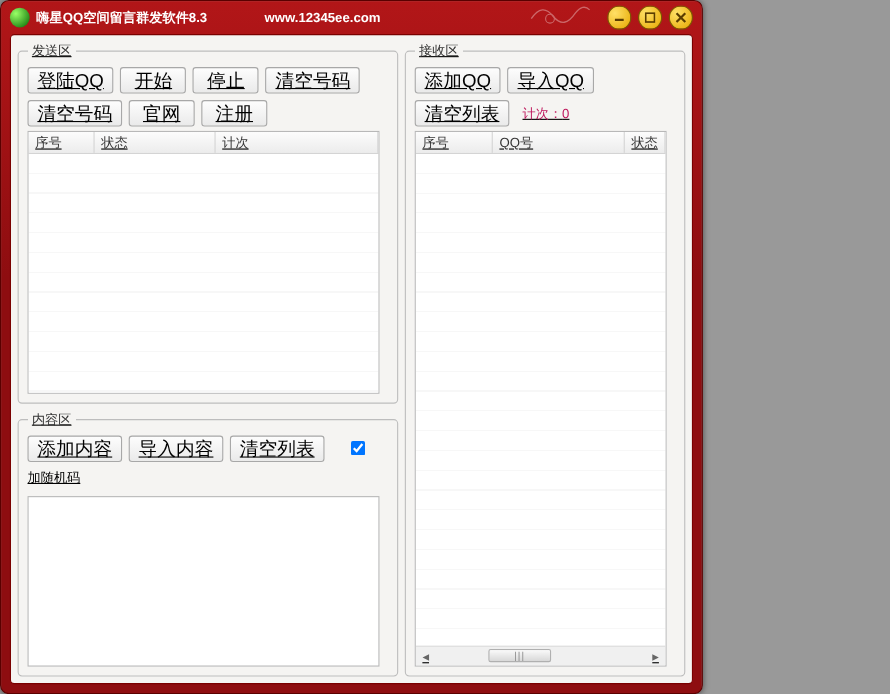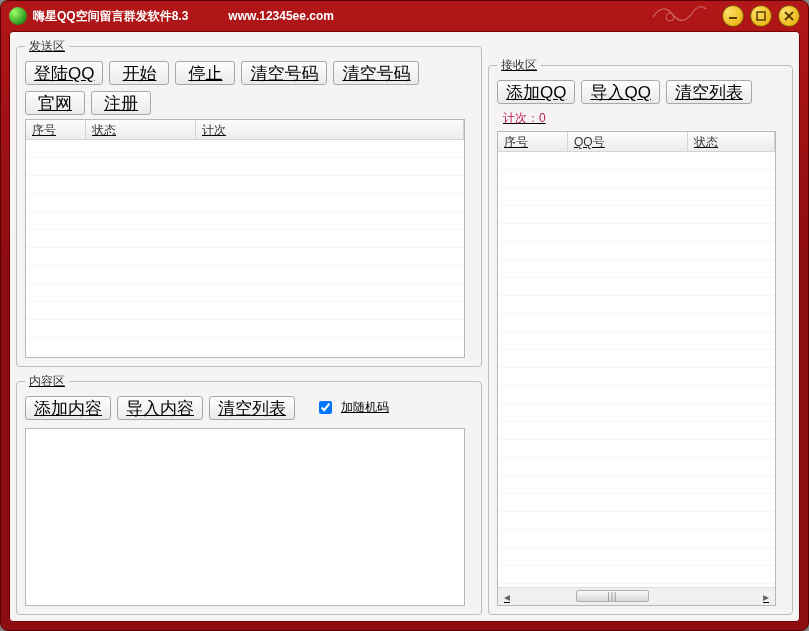--- a/index.html
+++ b/index.html
@@ -6,21 +6,21 @@
   body {
     margin: 0;
     font-family: "Microsoft YaHei", SimSun, Arial, sans-serif;
     font-size: 12px;
     background: #999;
     width: 809px;
     height: 631px;
     overflow: hidden;
   }
   .window {
-    width: 809px;
+    width: 639px;
     height: 631px;
     background: linear-gradient(#b21618, #8e0d10 40%, #8e0d10);
     border: 1px solid #5a0000;
     border-radius: 8px;
     position: relative;
     box-shadow: 0 0 6px rgba(0,0,0,0.5);
   }
   .titlebar {
     height: 30px;
     display: flex;
@@ -30,21 +30,21 @@
     position: relative;
   }
   .titlebar .icon {
     width: 18px; height: 18px;
     border-radius: 50%;
     background: radial-gradient(circle at 30% 30%, #9f6, #060);
     margin-right: 6px;
     flex: none;
   }
   .titlebar .title { font-weight: bold; white-space: nowrap; }
-  .titlebar .url { font-weight: bold; margin-left: 40px; }
+  .titlebar .url { font-weight: bold; margin-left: 52px; }
   .titlebar .decor {
     position: absolute; right: 100px; top: -4px;
     width: 60px; height: 30px;
     opacity: 0.35;
     pointer-events: none;
   }
   .winbtns {
     position: absolute; right: 8px; top: 4px;
     display: flex; gap: 6px;
   }
@@ -160,21 +160,21 @@
   .hscroll .track { flex:1; position:relative; height:100%;}
   .hscroll .thumb {
     position:absolute; left:25%; top:2px; height:12px; width:30%;
     background: linear-gradient(#fafafa,#d8d8d8);
     border:1px solid #b0b0b0; border-radius:2px;
     display:flex; align-items:center; justify-content:center;
     color:#888; font-size:9px; letter-spacing:1px;
   }
   #send-group { flex: 1 1 55%; }
   #content-group { flex: 1 1 40%; }
-  #recv-group { flex:1;margin-top:19px; }
+  #recv-group { flex:1; }
 </style>
 </head>
 <body>
 
 <div class="window">
   <div class="titlebar">
     <div class="icon"></div>
     <div class="title">嗨星QQ空间留言群发软件8.3</div>
     <div class="url">www.12345ee.com</div>
     <svg class="decor" viewBox="0 0 60 30">

